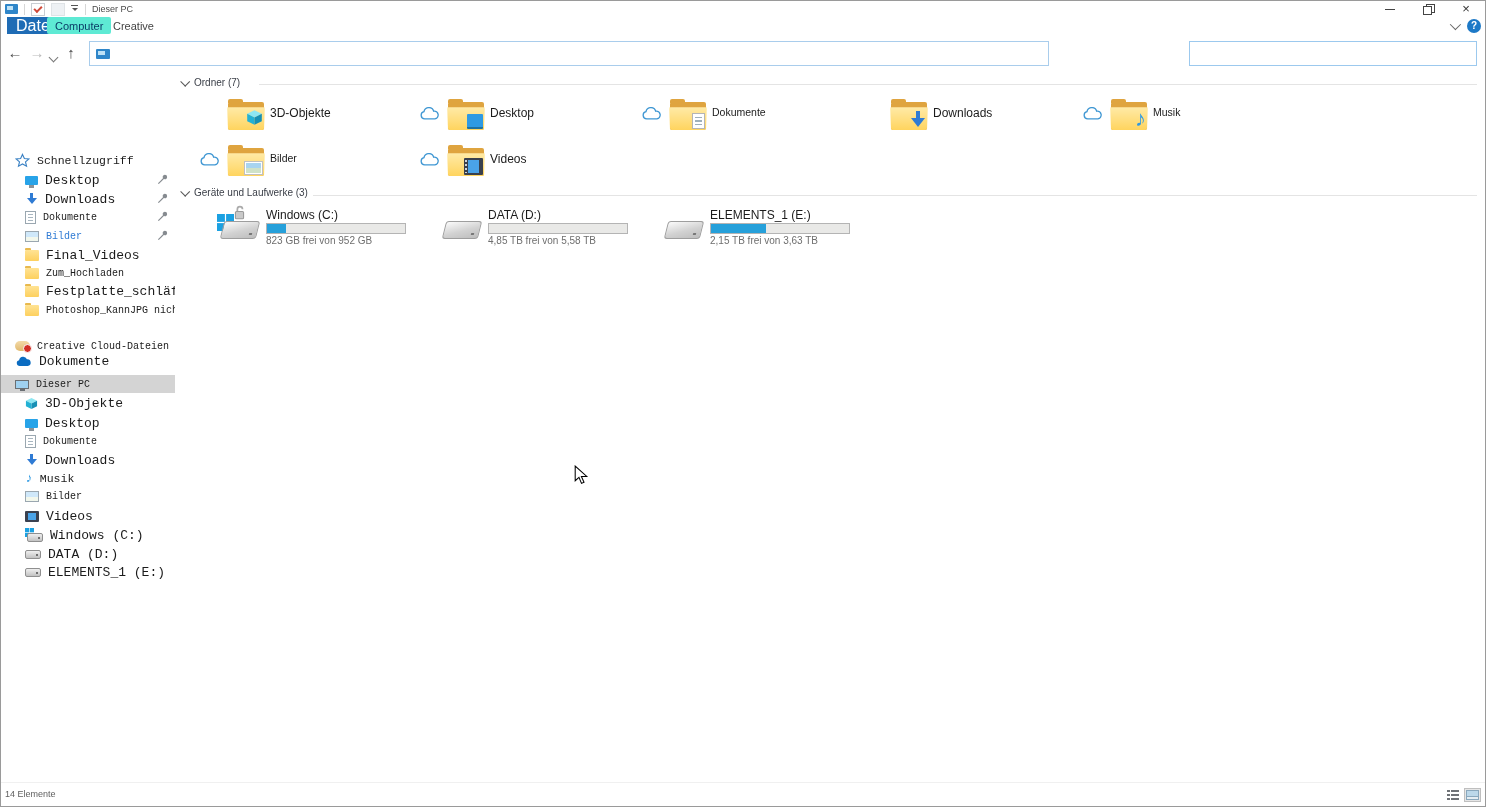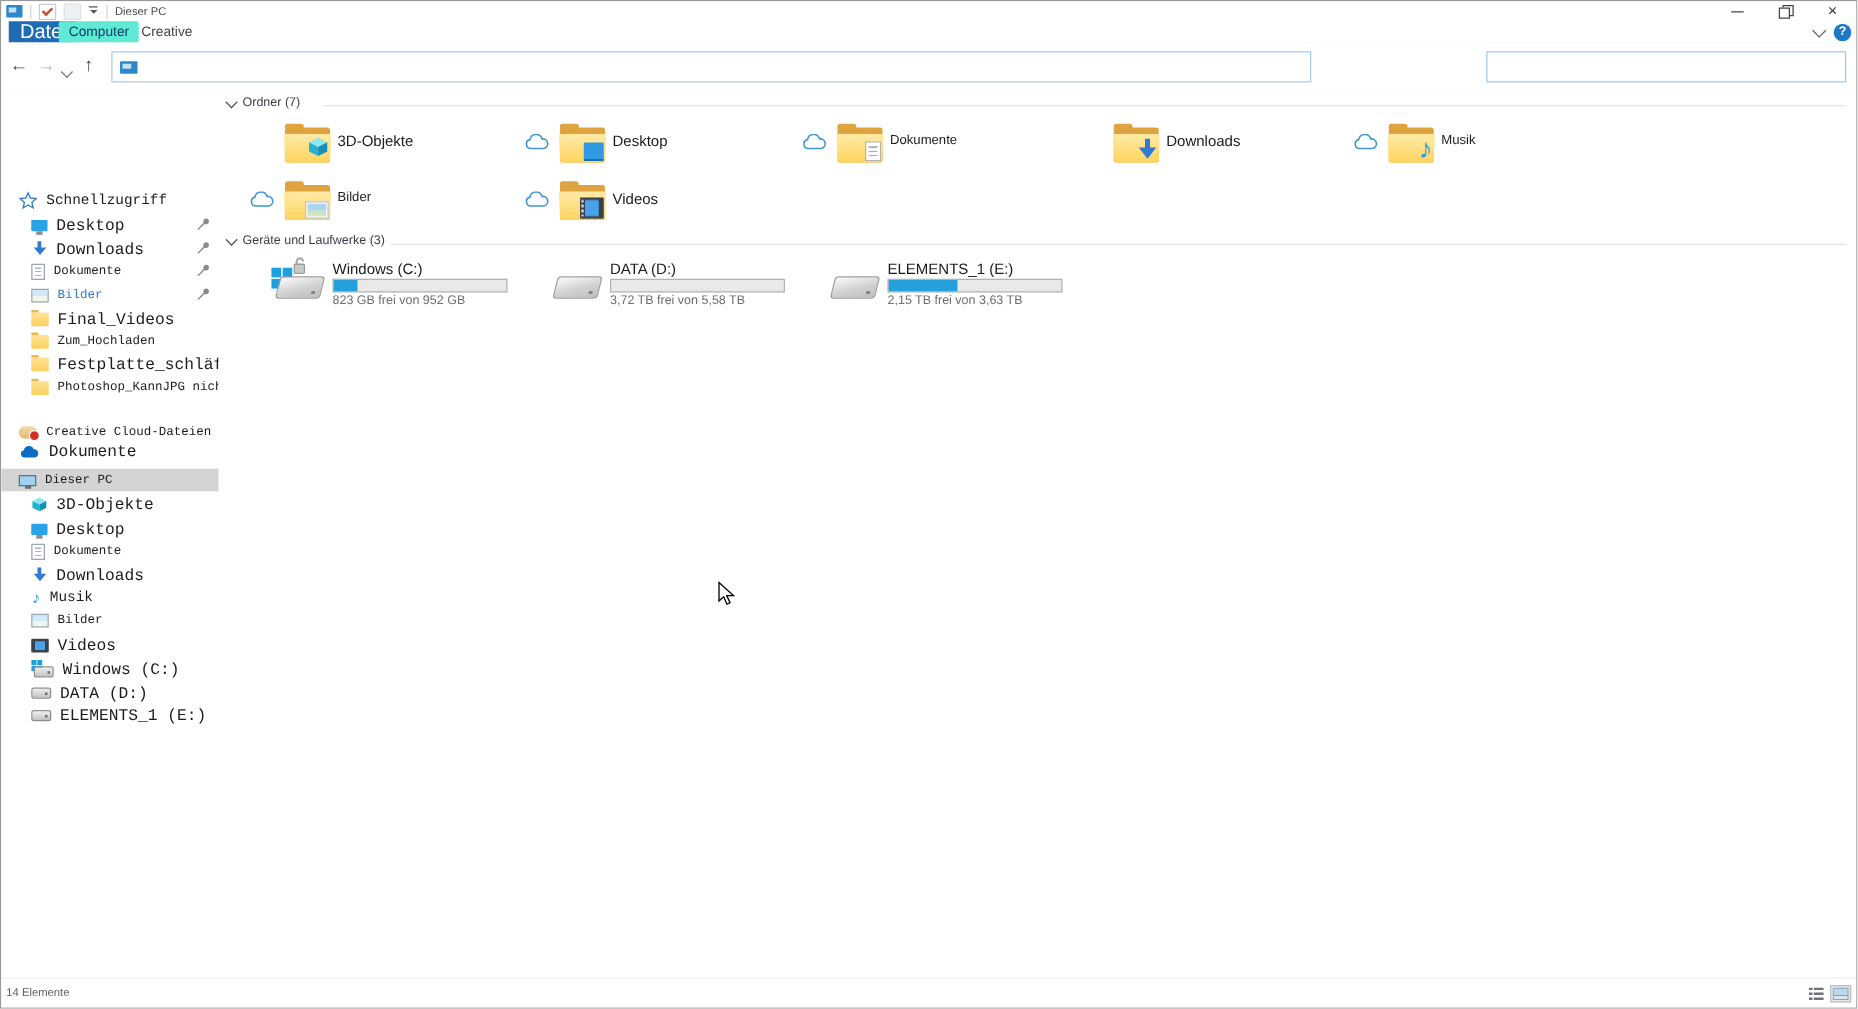--- a/index.html
+++ b/index.html
@@ -479,21 +479,21 @@
 
     <div class="drive-tile" style="left:264px;top:136px">
       <span class="dico">
           <span class="dbody"></span>
         </span>
       <span class="d-info">
         <span class="d-name">DATA (D:)</span>
         <span class="bar">
             <i style="width: 0%;"></i>
           </span>
-        <span class="d-free">3,72 TB frei von 5,58 TB</span>
+        <span class="d-free">4,85 TB frei von 5,58 TB</span>
       </span>
     </div>
 
     <div class="drive-tile" style="left:486px;top:136px">
       <span class="dico">
           <span class="dbody"></span>
         </span>
       <span class="d-info">
         <span class="d-name">ELEMENTS_1 (E:)</span>
         <span class="bar">

